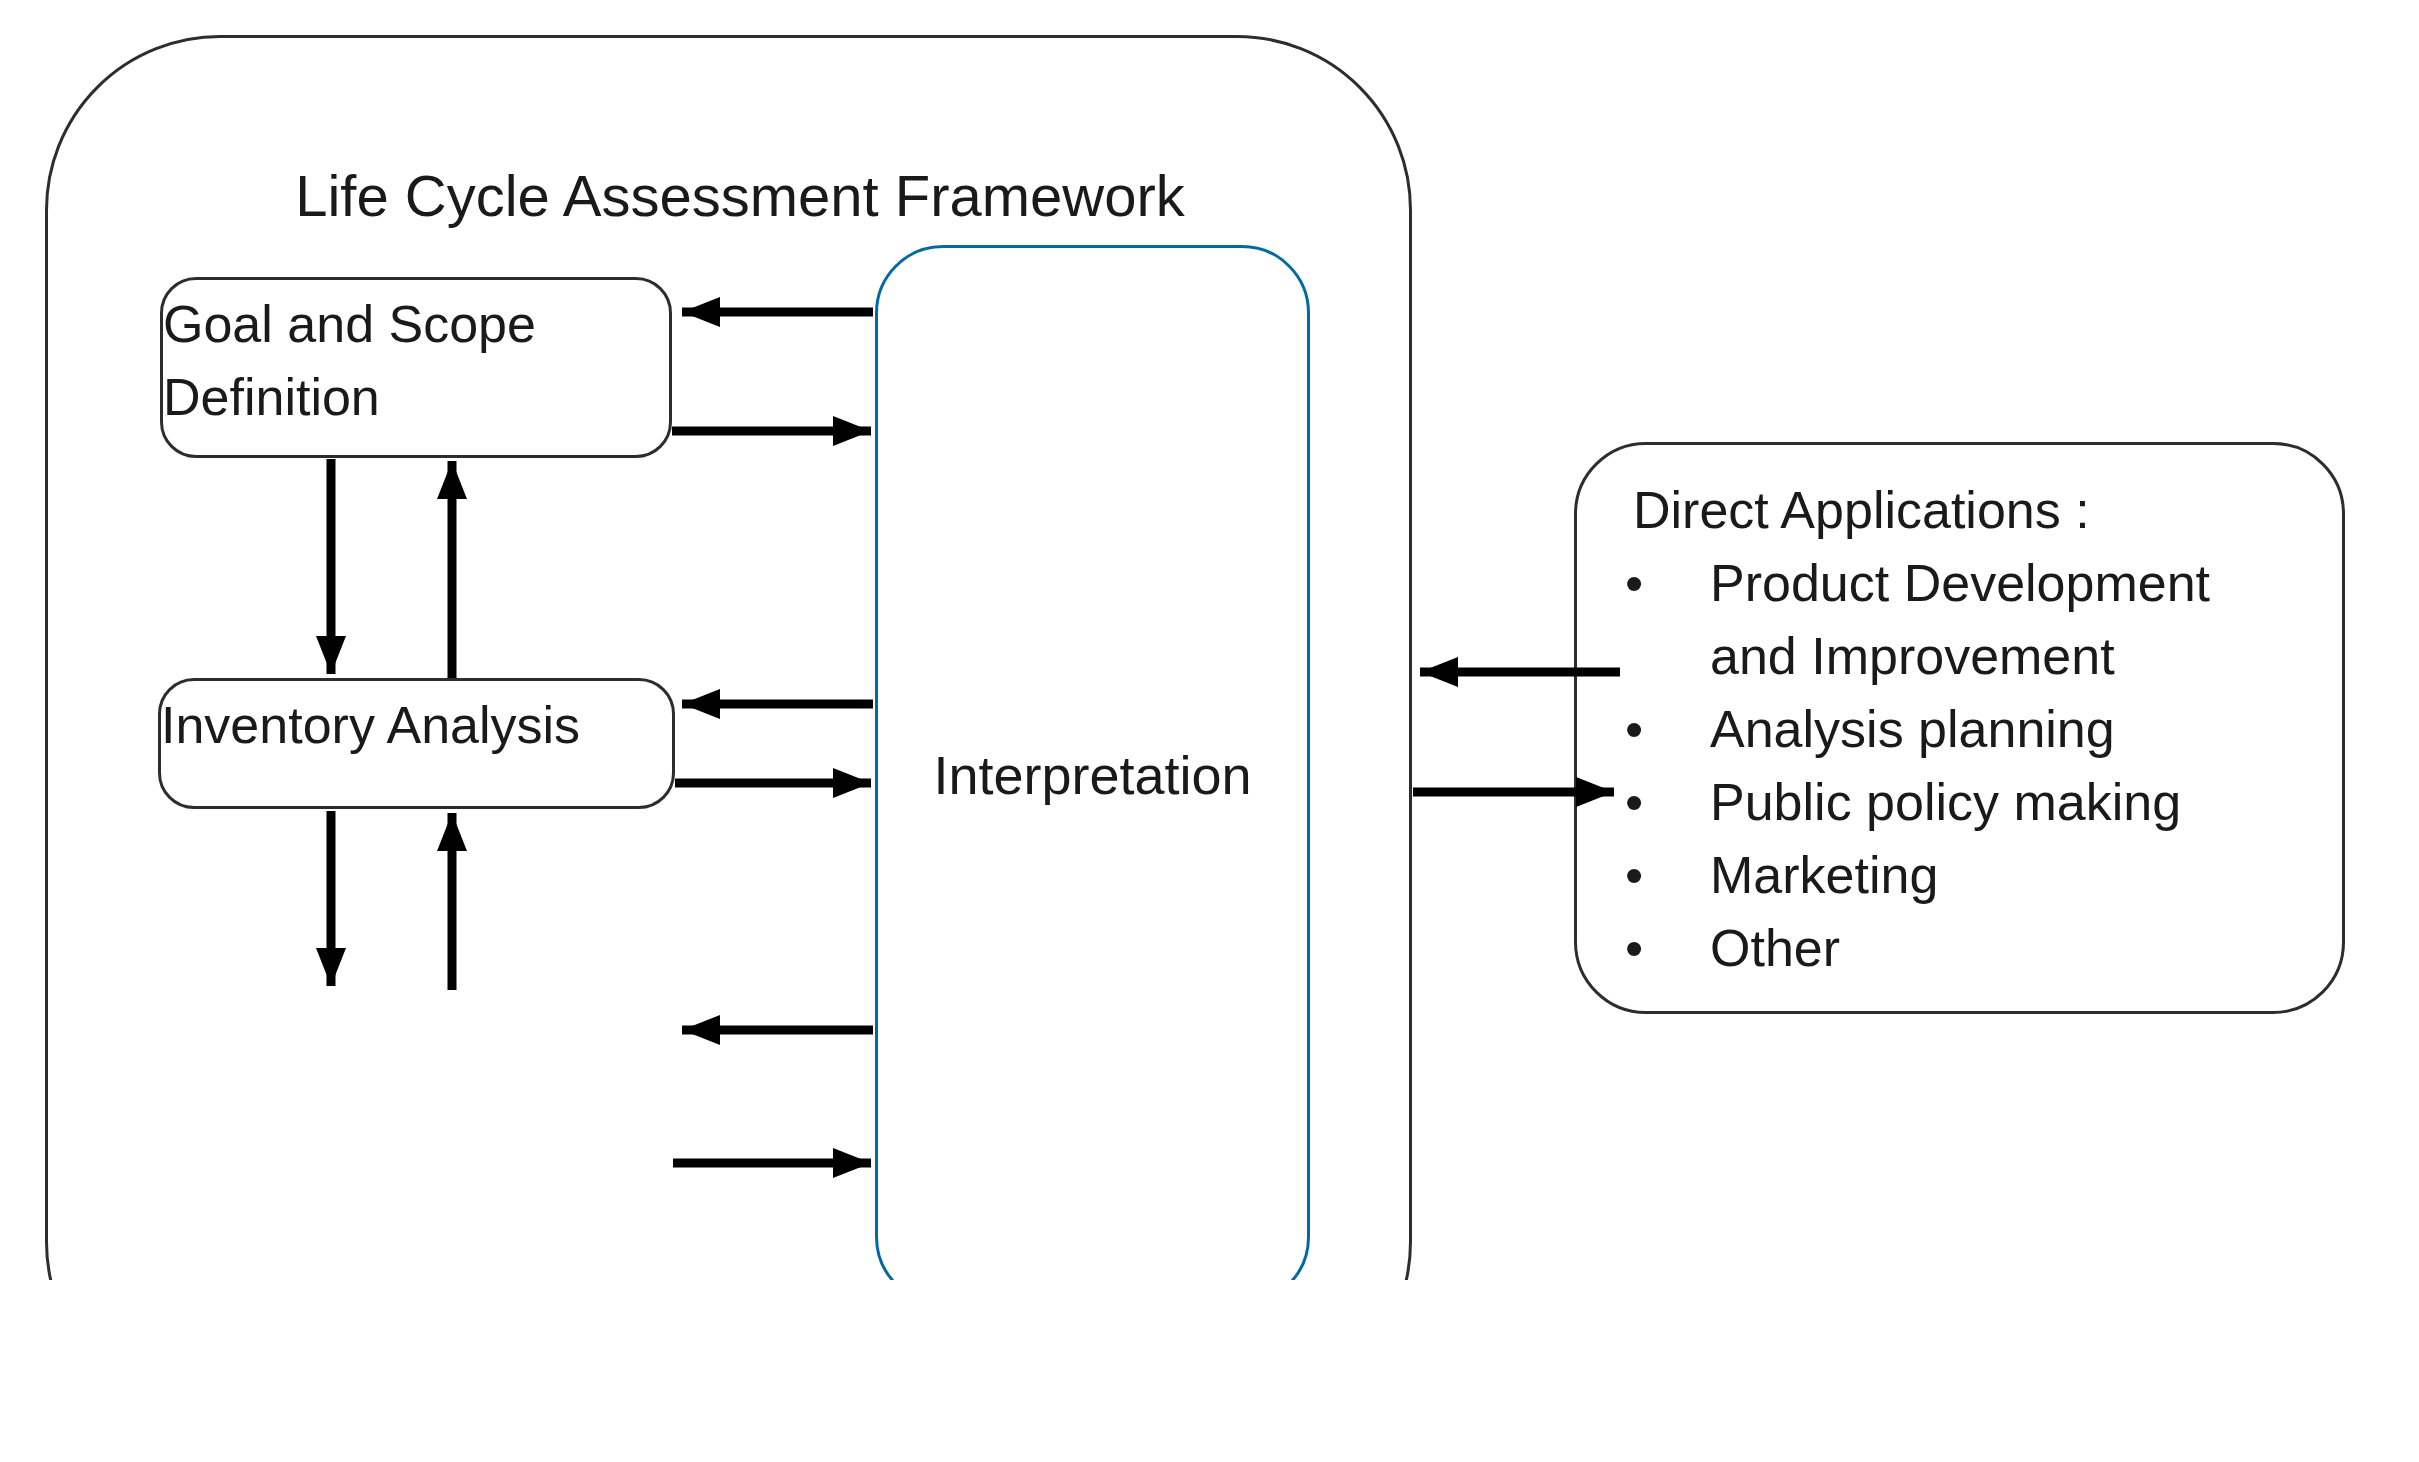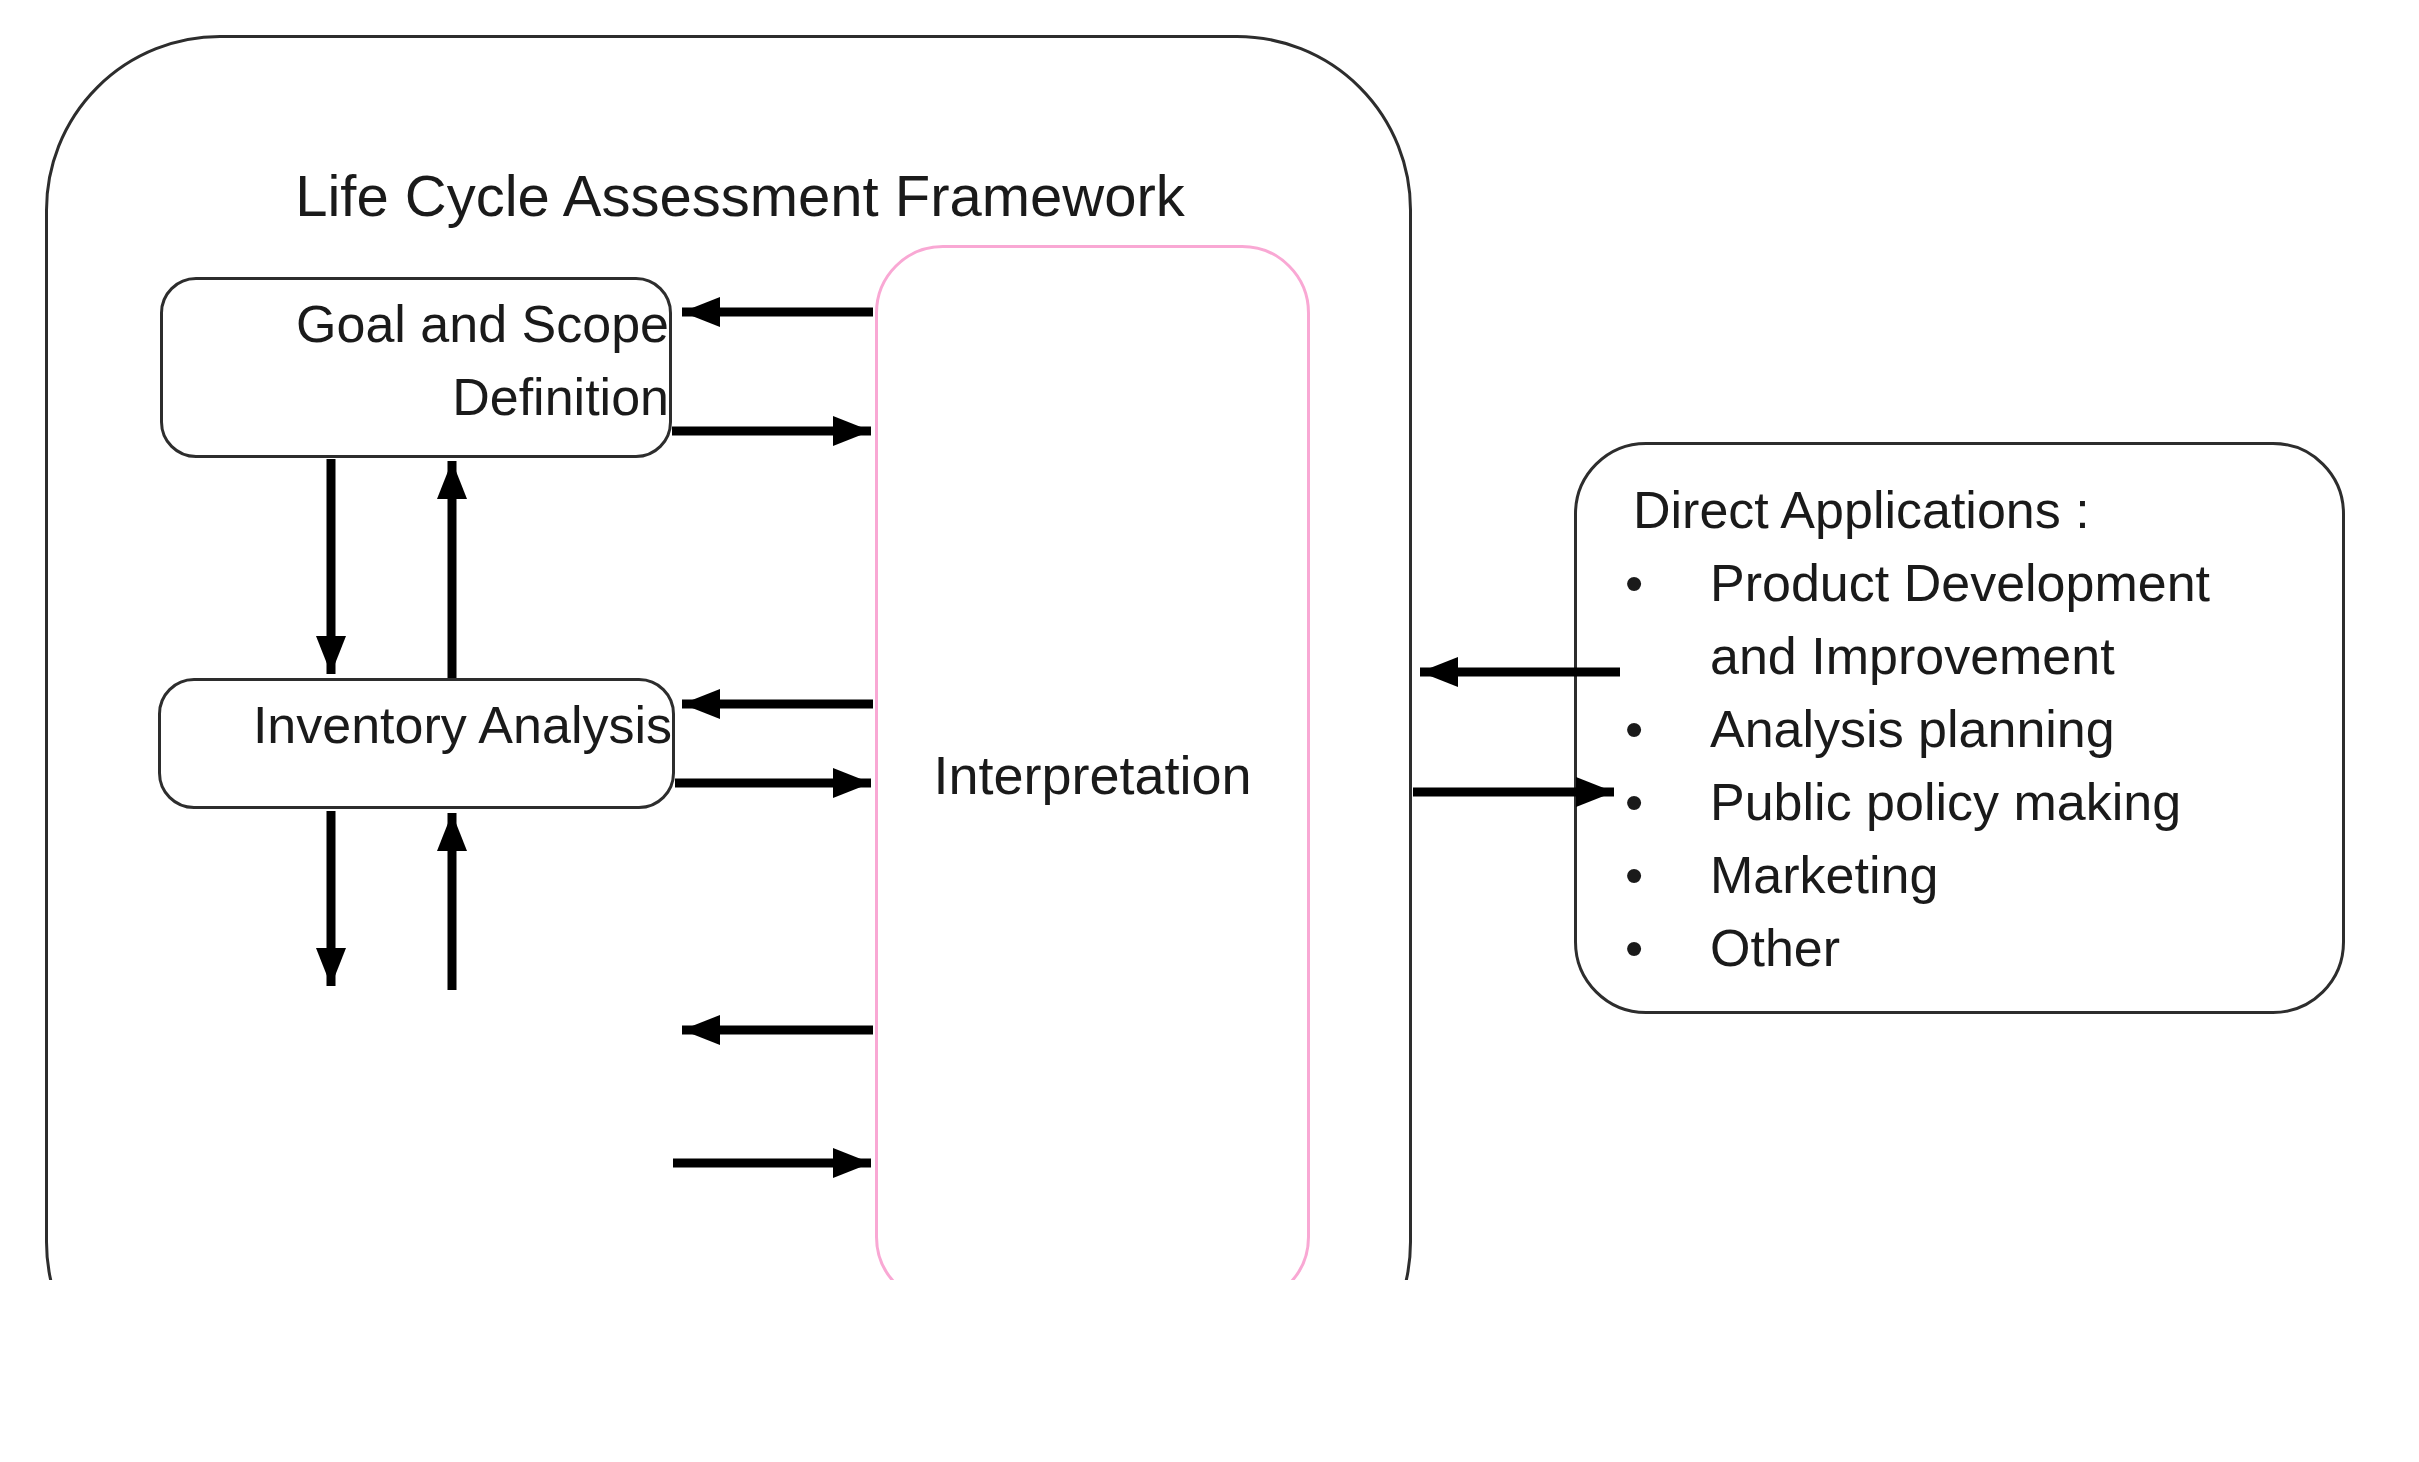--- a/index.html
+++ b/index.html
@@ -40,36 +40,36 @@
 
   
   .stage-box {
     position: absolute;
     border: 3px solid #2d2d2d;
     border-radius: 36px;
     box-sizing: border-box;
     background: #ffffff;
     display: flex;
     flex-direction: column;
-    align-items: flex-end;
+    align-items: flex-start;
     justify-content: center;
     text-align: center;
     font-size: 52px;
     line-height: 73px;
   }
   .goal-box      { left: 160px; top: 277px; width: 512px; height: 181px; padding-bottom: 14px; }
   .inventory-box { left: 158px; top: 678px; width: 517px; height: 131px; padding-bottom: 36px; }
   .impact-box    { left: 158px; top: 990px; width: 515px; height: 225px; }
 
   
   .interpretation-box {
     position: absolute;
     left: 875px; top: 245px;
     width: 435px; height: 1060px;
-    border: 3px solid #f9a8d4;
+    border: 3px solid #0369a1;
     border-radius: 68px;
     box-sizing: border-box;
     background: #ffffff;
     display: flex;
     align-items: center;
     justify-content: center;
     font-size: 54px;
   }
 
   

